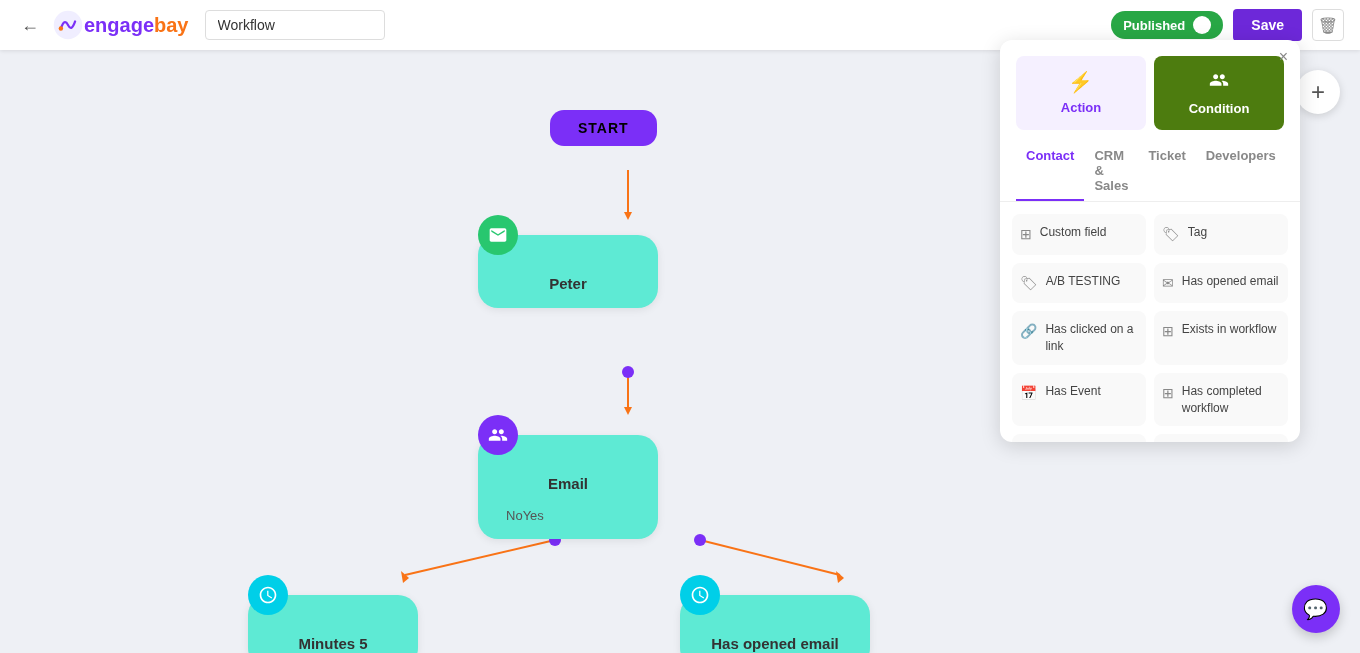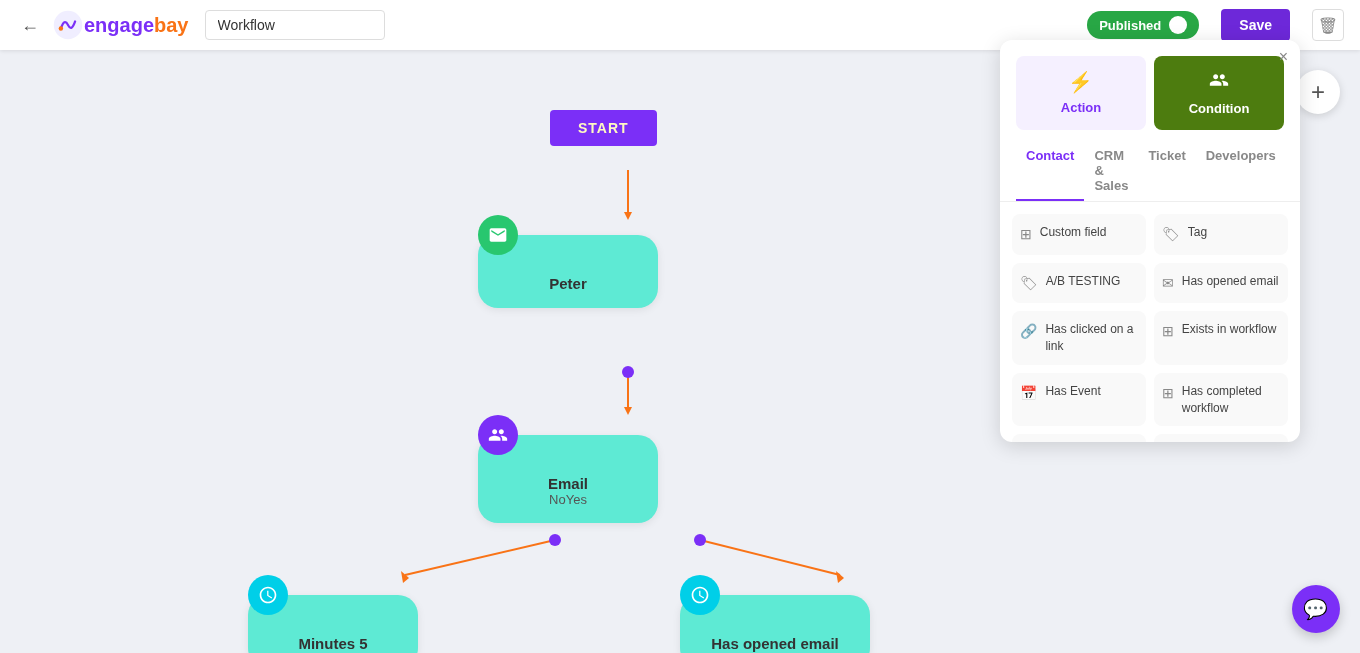--- a/index.html
+++ b/index.html
@@ -16,21 +16,21 @@
       cursor: pointer; color: #555; font-size: 18px; margin-right: 8px;
     }
     .logo { display: flex; align-items: center; margin-right: 16px; }
     .logo-icon { width: 32px; height: 32px; }
     .logo-text { font-size: 20px; font-weight: 700; color: #7b2ff7; }
     .logo-text span { color: #f97316; }
     .workflow-input {
       border: 1px solid #ddd; border-radius: 4px; padding: 6px 12px;
       font-size: 14px; color: #333; outline: none; width: 180px;
     }
-    .header-right { margin-left: auto; display: flex; align-items: center; gap: 22px; }
+    .header-right { margin-left: auto; display: flex; align-items: center; gap: 10px; }
     .published-toggle {
       display: flex; align-items: center; gap: 8px;
       background: #28a745; border-radius: 20px; padding: 5px 12px;
       color: #fff; font-size: 13px; font-weight: 600; cursor: pointer;
     }
     .toggle-circle {
       width: 18px; height: 18px; background: #fff; border-radius: 50%;
     }
     .save-btn {
       background: #6d28d9; color: #fff; border: none; border-radius: 4px;
@@ -53,21 +53,21 @@
       position: absolute; top: 20px; right: 20px;
       width: 44px; height: 44px; background: #fff; border-radius: 50%;
       box-shadow: 0 2px 8px rgba(0,0,0,0.15);
       display: flex; align-items: center; justify-content: center;
       font-size: 24px; color: #555; cursor: pointer; z-index: 50;
     }
 
     
     .start-node {
       position: absolute; top: 60px; left: 500px;
-      background: #7b2ff7; color: #fef9c3; border-radius: 4px;
+      background: #7b2ff7; color: #000000; border-radius: 14px;
       padding: 10px 28px; font-size: 14px; font-weight: 700; letter-spacing: 1px;
       cursor: pointer; user-select: none;
     }
 
     
     .workflow-card {
       position: absolute; background: #5eead4; border-radius: 20px;
       padding: 16px; min-width: 160px; text-align: center;
       box-shadow: 0 2px 8px rgba(0,0,0,0.08);
     }
@@ -228,21 +228,21 @@
   </div>
 
   <div style="position:absolute; left: 478px; top: 365px;">
     <div class="card-icon-circle" style="background:#7b2ff7;">
       <svg width="20" height="20" viewBox="0 0 24 24" fill="white">
         <path d="M16 11c1.66 0 2.99-1.34 2.99-3S17.66 5 16 5c-1.66 0-3 1.34-3 3s1.34 3 3 3zm-8 0c1.66 0 2.99-1.34 2.99-3S9.66 5 8 5C6.34 5 5 6.34 5 8s1.34 3 3 3zm0 2c-2.33 0-7 1.17-7 3.5V19h14v-2.5c0-2.33-4.67-3.5-7-3.5zm8 0c-.29 0-.62.02-.97.05 1.16.84 1.97 1.97 1.97 3.45V19h6v-2.5c0-2.33-4.67-3.5-7-3.5z"></path>
       </svg>
     </div>
     <div class="workflow-card" style="width:180px;">
       <div class="card-title">Email</div>
-      <div style="display:flex; justify-content:center; margin-top:0; padding:0 12px;">
+      <div style="display:flex; justify-content:flex-start; margin-top:16px; padding:0 12px;">
         <span class="branch-label" style="position:relative; font-size:13px; color:#555;">No</span>
         <span class="branch-label" style="position:relative; font-size:13px; color:#555;">Yes</span>
       </div>
     </div>
   </div>
 
   <div style="position:absolute; left: 248px; top: 525px;">
     <div class="card-icon-circle teal">
       <svg width="20" height="20" viewBox="0 0 24 24" fill="white">
         <path d="M11.99 2C6.47 2 2 6.48 2 12s4.47 10 9.99 10C17.52 22 22 17.52 22 12S17.52 2 11.99 2zM12 20c-4.42 0-8-3.58-8-8s3.58-8 8-8 8 3.58 8 8-3.58 8-8 8zm.5-13H11v6l5.25 3.15.75-1.23-4.5-2.67V7z"></path>

